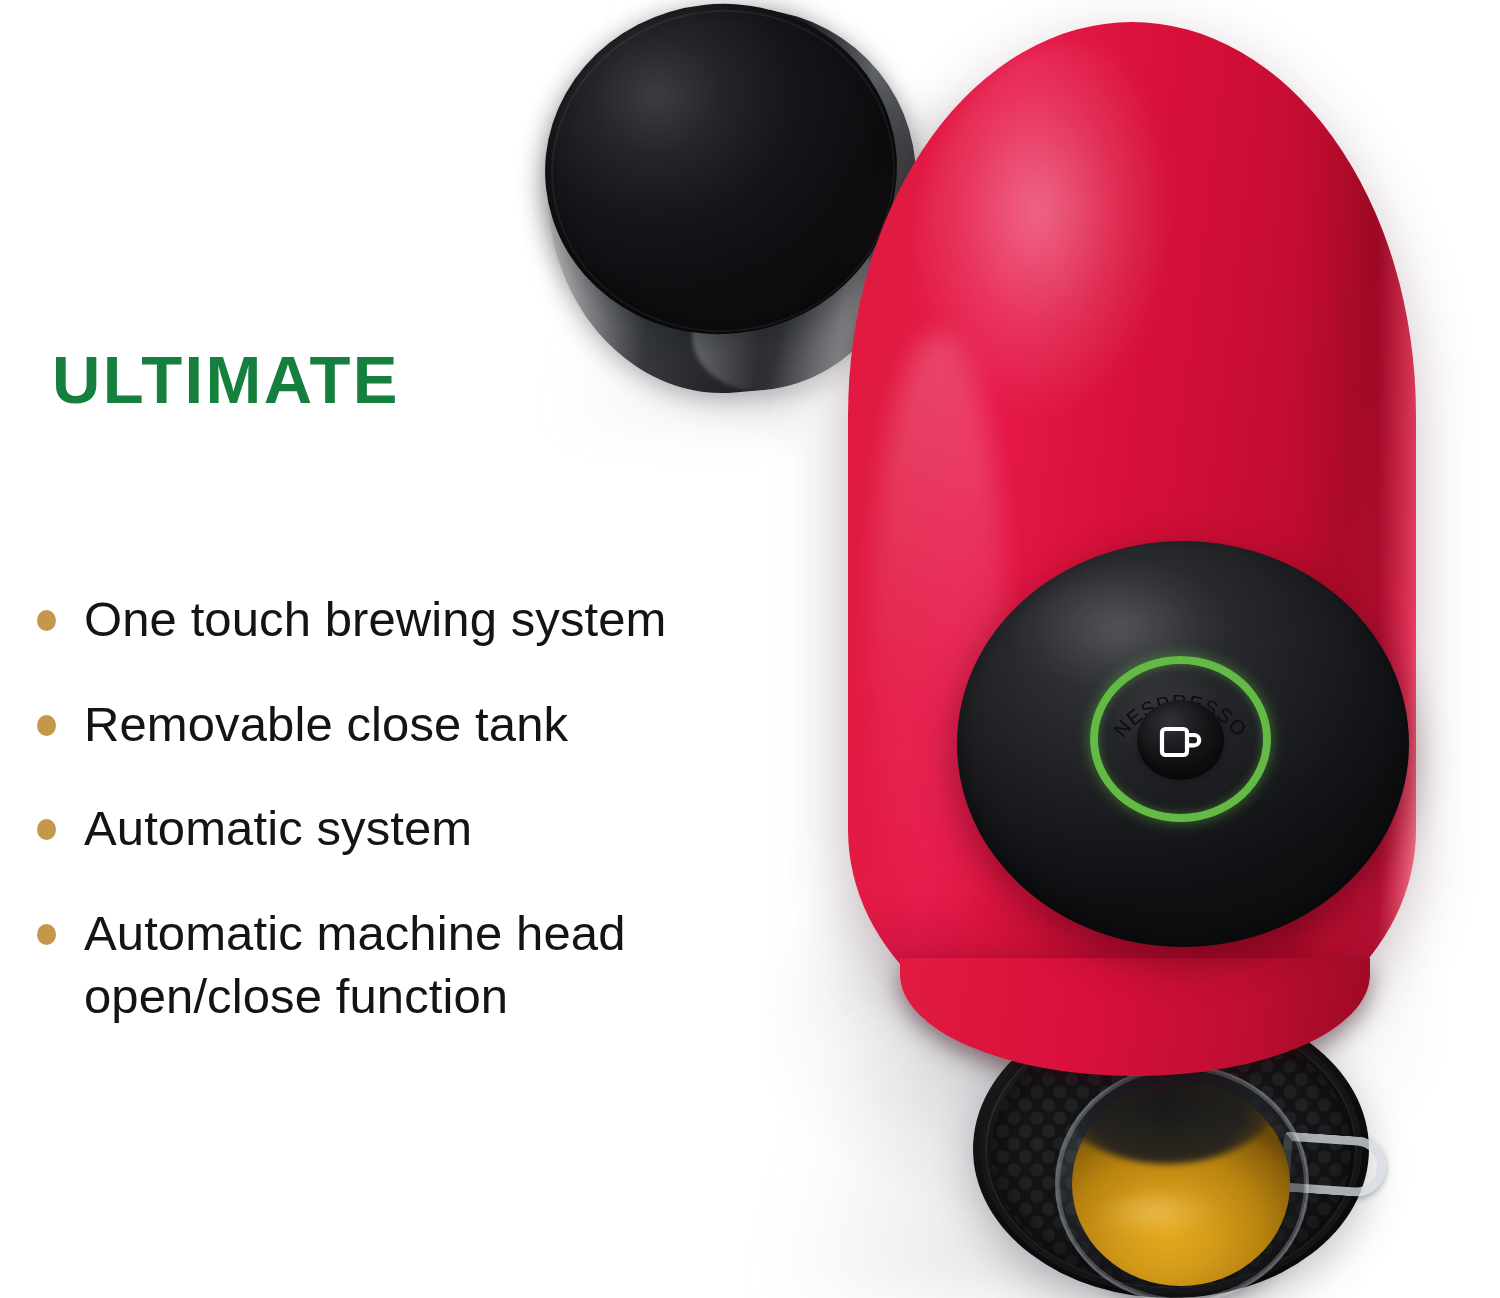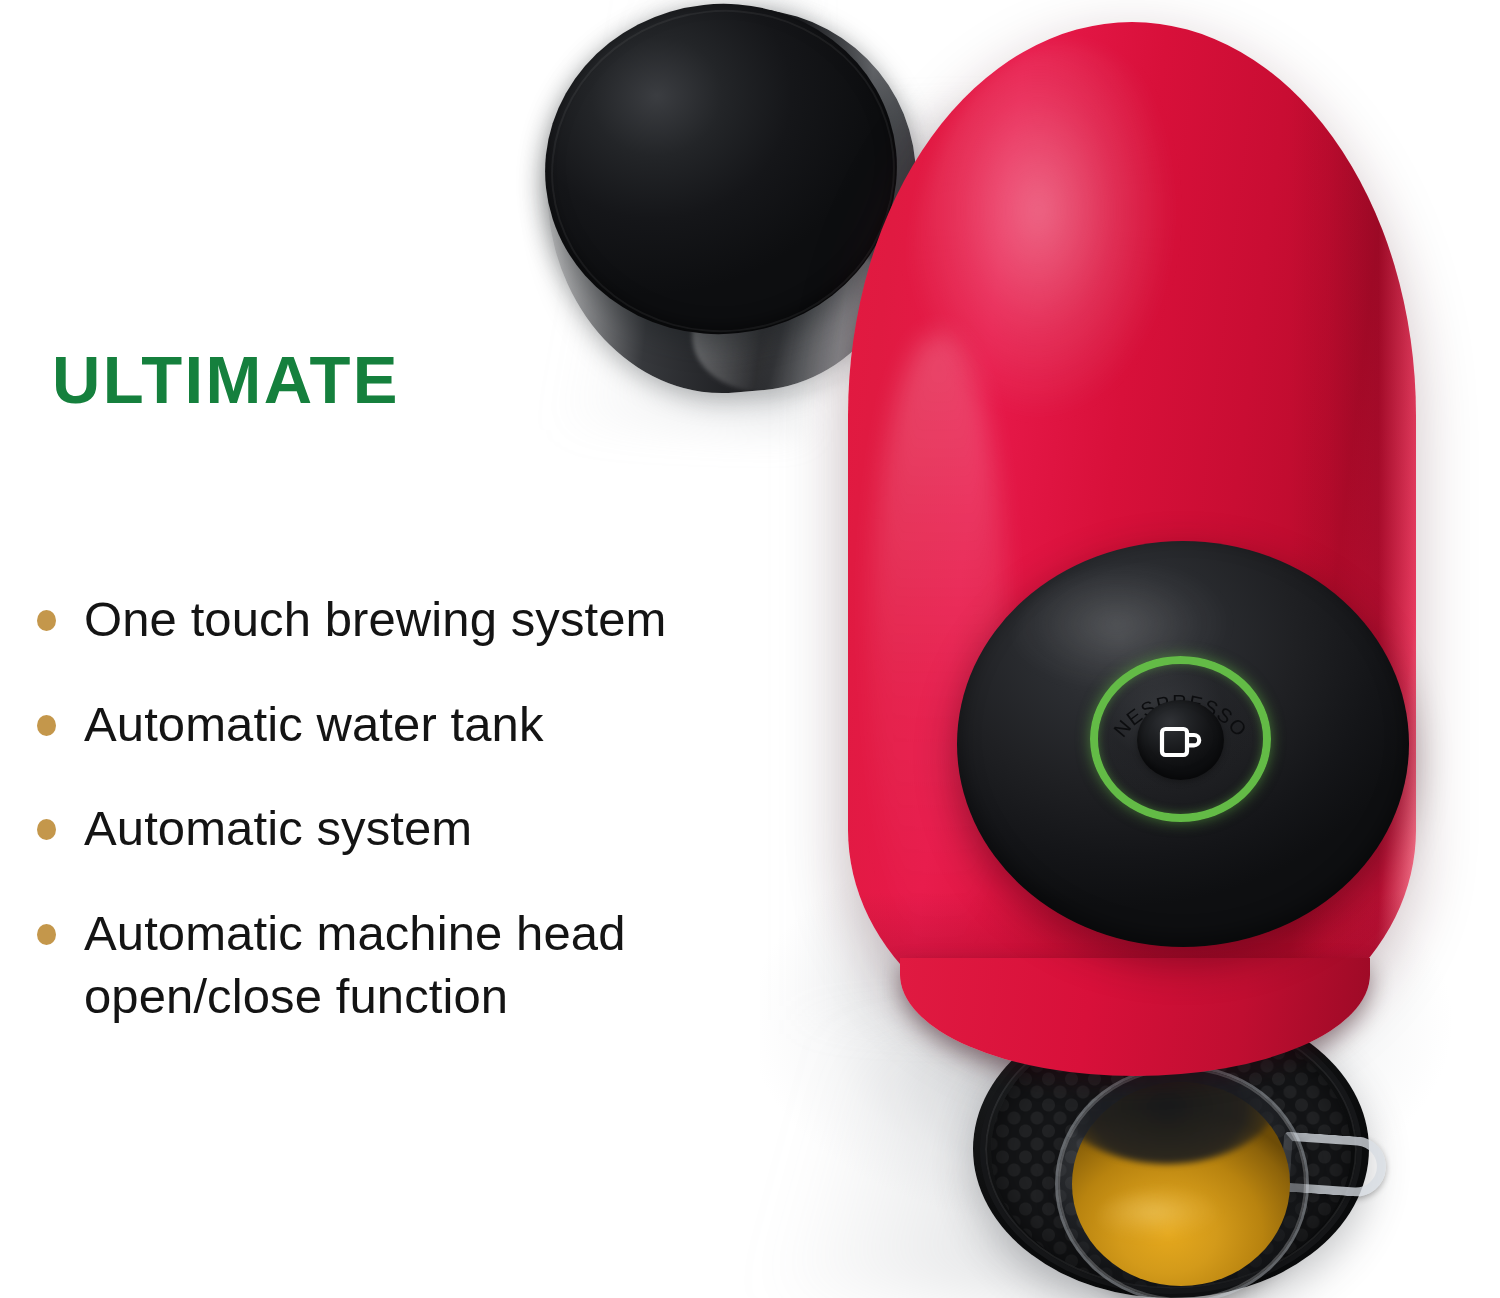--- a/index.html
+++ b/index.html
@@ -332,21 +332,21 @@
       <div class="bullet-row">
         <div class="bullet-dot"></div>
         <div class="bullet-text">
           <span>One touch brewing system</span>
         </div>
       </div>
 
       <div class="bullet-row">
         <div class="bullet-dot"></div>
         <div class="bullet-text">
-          <span>Automatic water tank</span>
+          <span>Removable close tank</span>
         </div>
       </div>
 
       <div class="bullet-row">
         <div class="bullet-dot"></div>
         <div class="bullet-text">
           <span>Automatic system</span>
         </div>
       </div>
 

